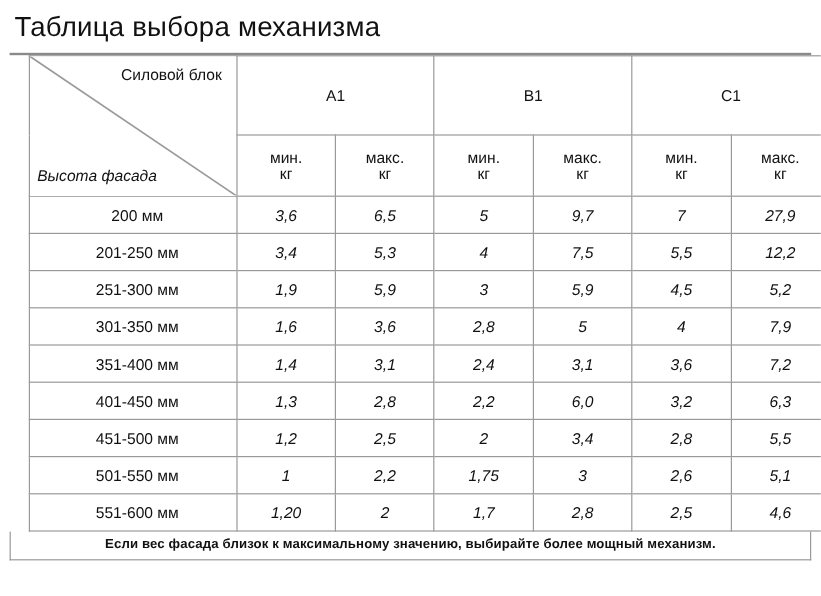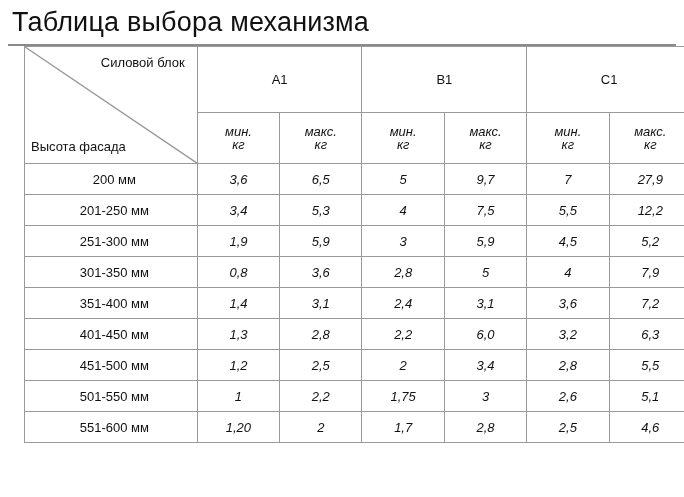--- a/index.html
+++ b/index.html
@@ -14,21 +14,21 @@
     color: #000000;
     overflow: hidden;
   }
   .page {
     position: relative;
     width: 684px;
     height: 497px;
     box-sizing: border-box;
   }
   .title {
-    font-size: 27px;
+    font-size: 23px;
     line-height: 28px;
     padding: 8px 0 6px 12px;
     letter-spacing: 0.2px;
     color: #111;
   }
   .title-rule {
     height: 2px;
     background: #8a8a8a;
     margin: 2px 8px 0 8px;
   }
@@ -74,30 +74,30 @@
     width: 92px;
   }
   .corner .lbl-bottom {
     position: absolute;
     left: 6px;
     bottom: 8px;
     text-align: left;
     font-size: 13px;
     line-height: 16px;
     width: 100px;
+    font-style: italic;
   }
   .grp {
     height: 48px;
     font-size: 15px;
   }
   .sub {
     height: 36px;
     font-size: 11px;
     line-height: 13px;
-    font-style: italic;
   }
   .sub span { display: block; }
   .rowhead {
     text-align: left;
     padding-left: 8px;
     font-size: 13px;
     height: 28px;
   }
   .cell {
     height: 28px;
@@ -203,21 +203,21 @@
         <td class="rowhead">251-300 мм</td>
         <td class="cell">1,9</td>
         <td class="cell">5,9</td>
         <td class="cell">3</td>
         <td class="cell">5,9</td>
         <td class="cell">4,5</td>
         <td class="cell">5,2</td>
       </tr>
       <tr>
         <td class="rowhead">301-350 мм</td>
-        <td class="cell">0,8</td>
+        <td class="cell">1,6</td>
         <td class="cell">3,6</td>
         <td class="cell">2,8</td>
         <td class="cell">5</td>
         <td class="cell">4</td>
         <td class="cell">7,9</td>
       </tr>
       <tr>
         <td class="rowhead">351-400 мм</td>
         <td class="cell">1,4</td>
         <td class="cell">3,1</td>
@@ -258,14 +258,15 @@
         <td class="cell">1,20</td>
         <td class="cell">2</td>
         <td class="cell">1,7</td>
         <td class="cell">2,8</td>
         <td class="cell">2,5</td>
         <td class="cell">4,6</td>
       </tr>
     </tbody>
   </table>
 
+  <div class="footnote">Если вес фасада близок к максимальному значению, выбирайте более мощный механизм.</div>
 
 </div>
 
 </body></html>

